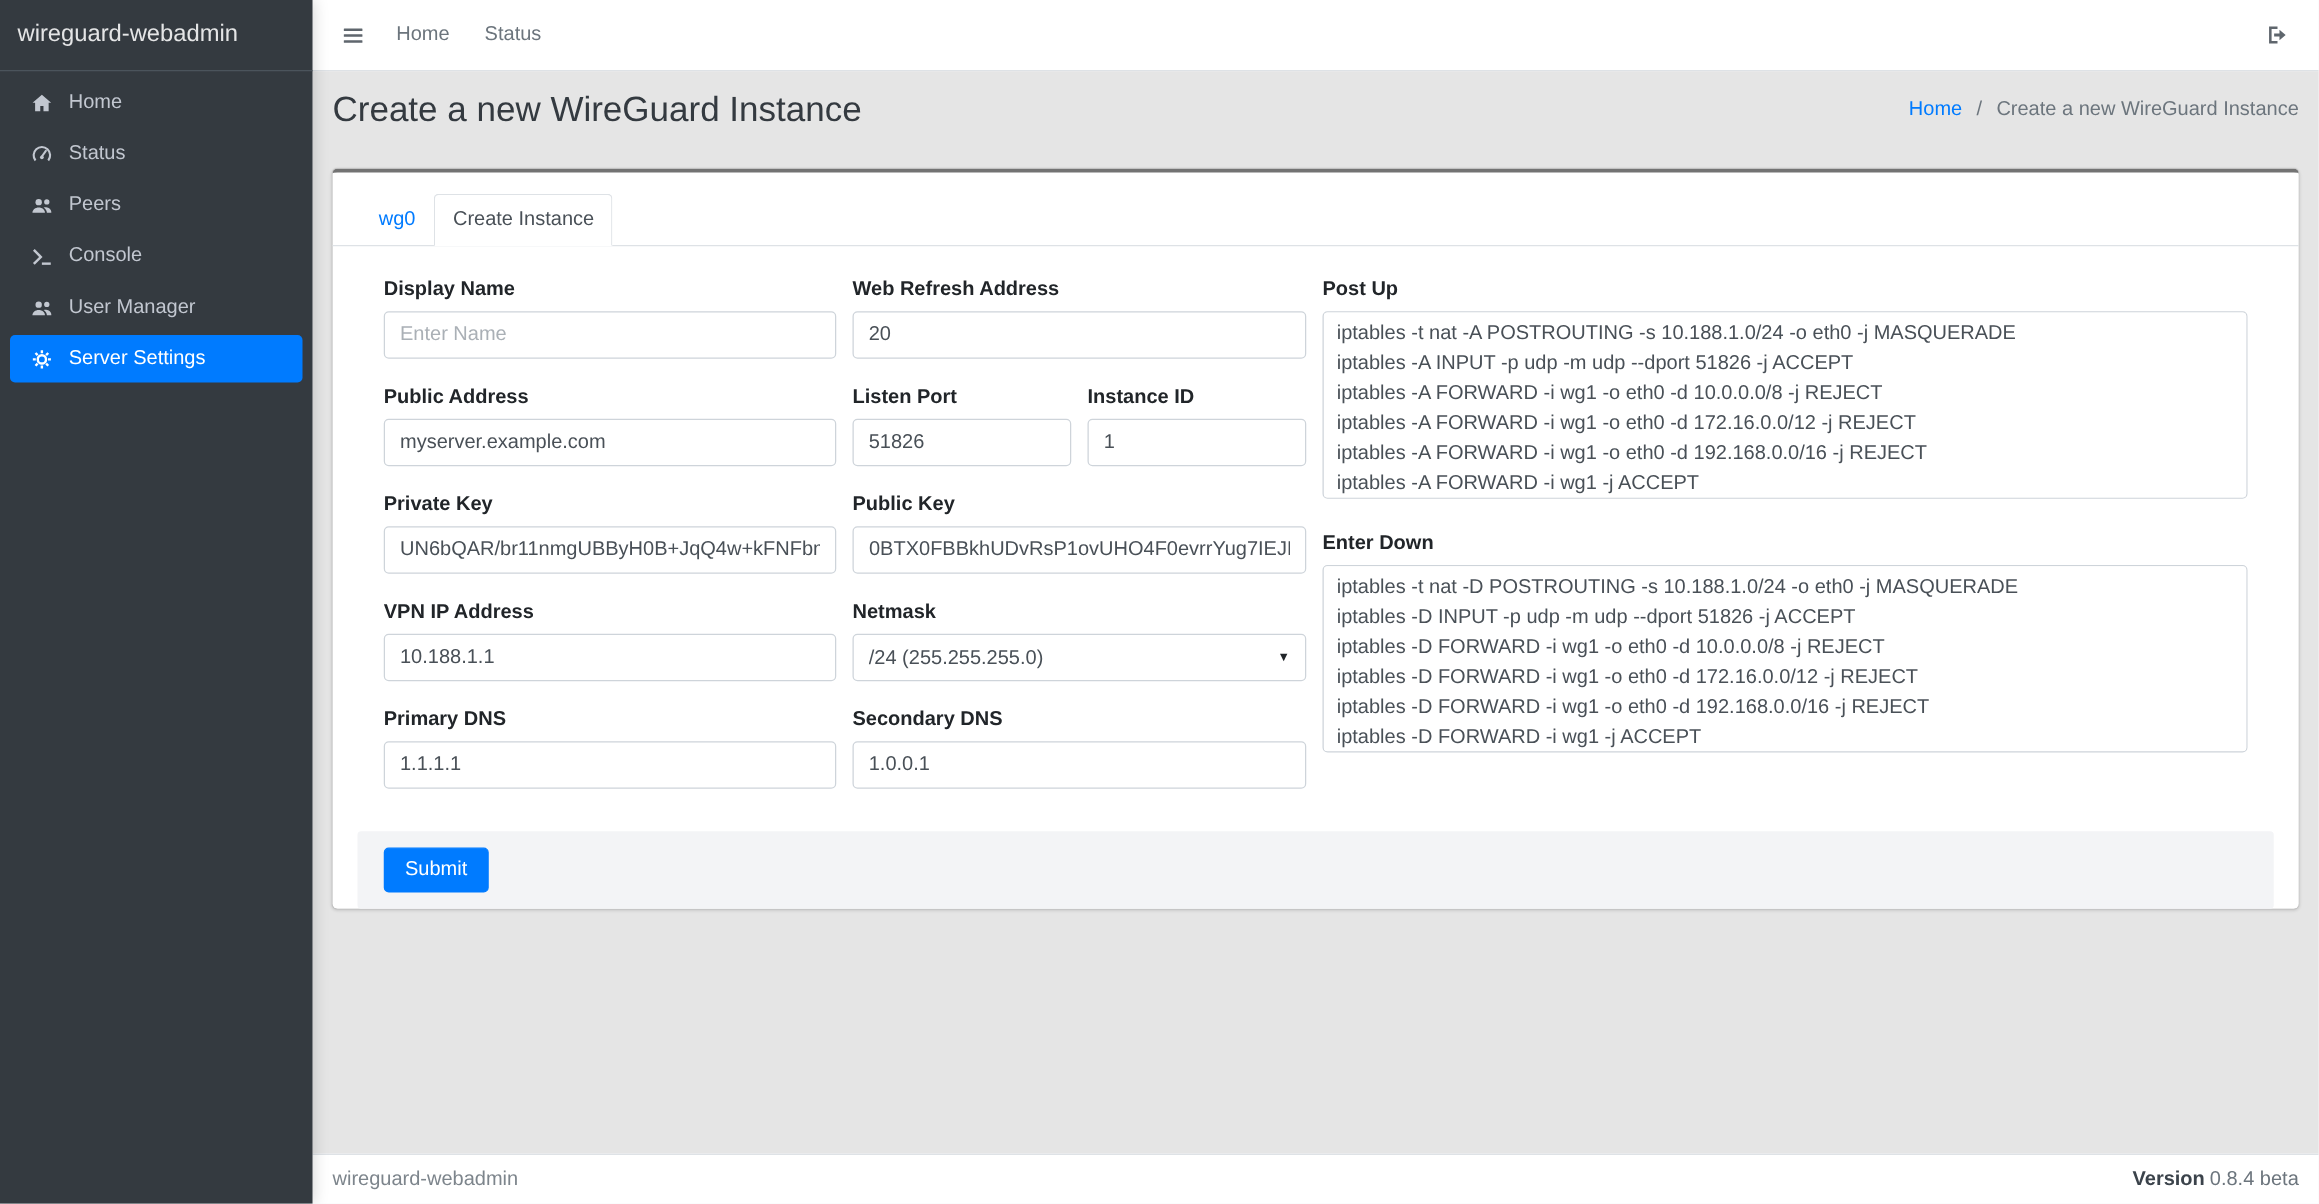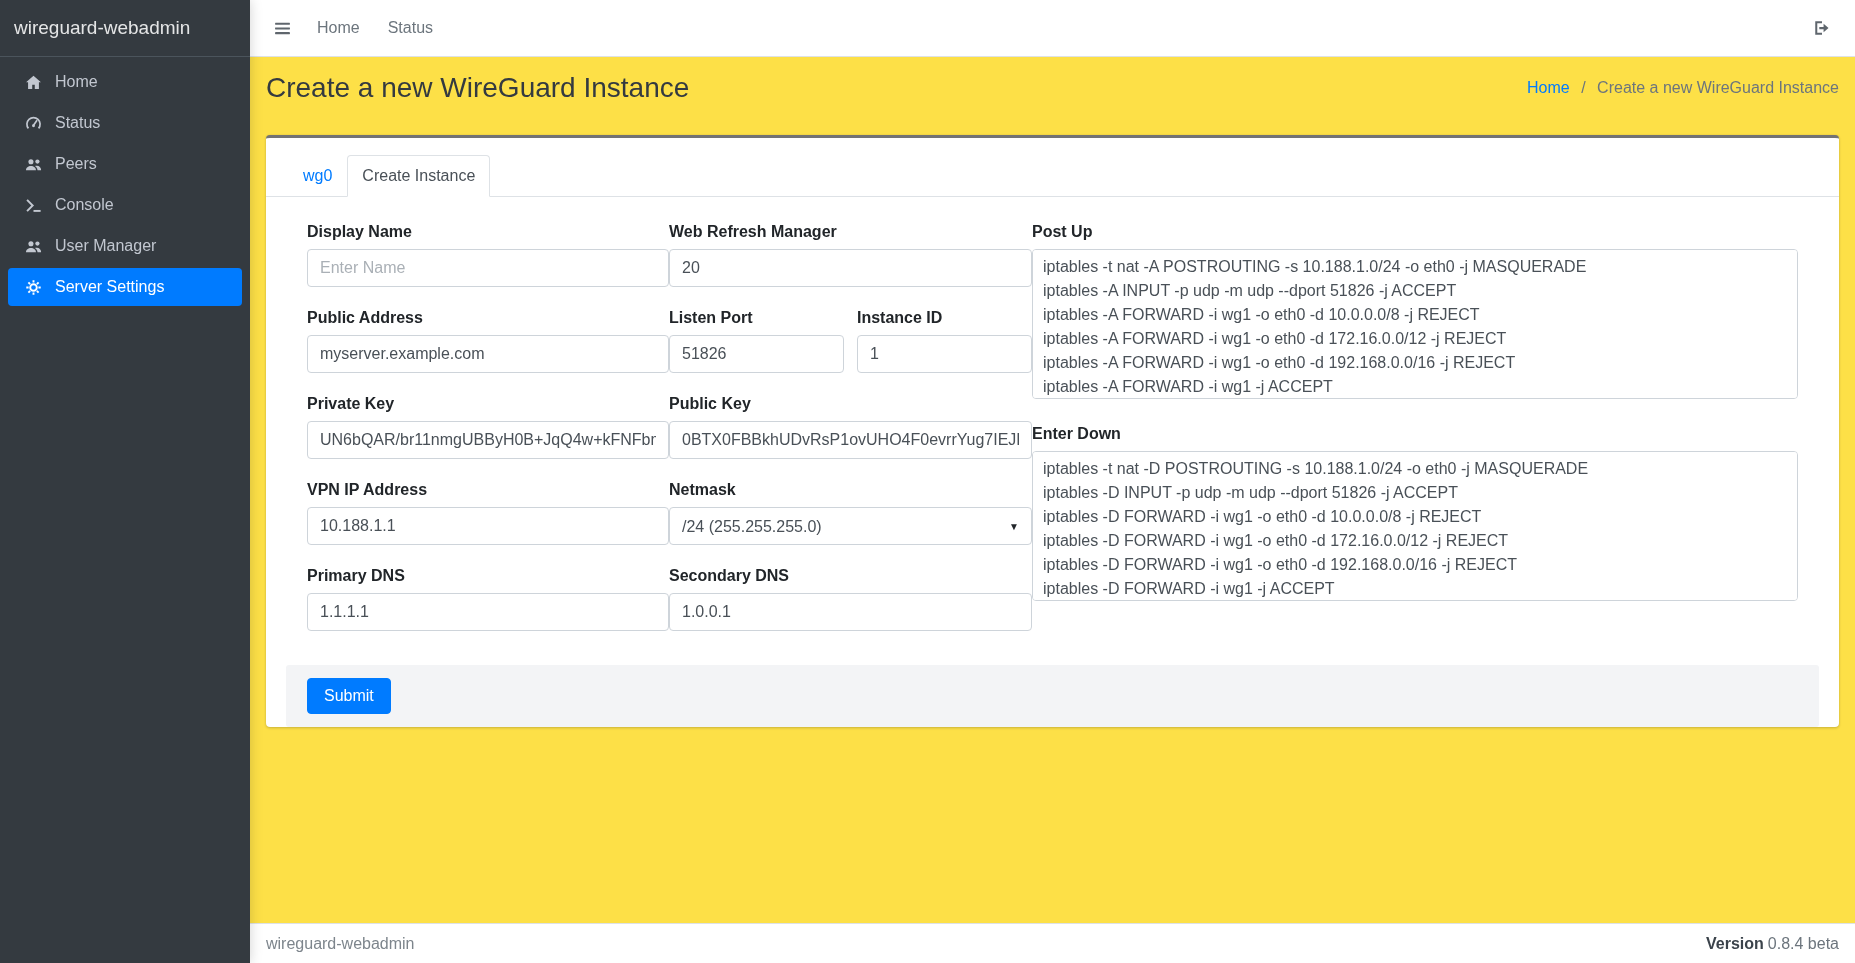--- a/index.html
+++ b/index.html
@@ -28,40 +28,40 @@
   .main { flex:1; display:flex; flex-direction:column; height:100%; min-width:0; }
 
   
   .navbar { height:57px; min-height:57px; background:#fff; border-bottom:1px solid #dee2e6;
             display:flex; align-items:center; padding:0 24px 0 12px; }
   .nav-toggle { color:#5f666d; padding:0 12px; display:flex; align-items:center; cursor:pointer; }
   .navbar-link { color:#6c757d; text-decoration:none; padding:0 14px; font-size:16px; cursor:pointer; }
   .logout { margin-left:auto; color:#5f666d; display:flex; align-items:center; cursor:pointer; }
 
   
-  .content-wrapper { flex:1; background:#fde047; overflow:hidden; }
+  .content-wrapper { flex:1; background:#e5e5e5; overflow:hidden; }
   .content-header { display:flex; justify-content:space-between; align-items:center;
                     padding:14px 16px 18px; }
   .page-title { font-size:28px; line-height:34px; font-weight:500; color:#343a40; }
   .breadcrumb { font-size:16px; color:#6c757d; white-space:nowrap; }
   .breadcrumb a { color:#007bff; text-decoration:none; cursor:pointer; }
   .breadcrumb .sep { margin:0 7px; color:#6c757d; }
 
   
   .card { margin:12px 16px; background:#fff; border-top:3px solid #737373; border-radius:4px;
           box-shadow:0 0 1px rgba(0,0,0,.125), 0 1px 3px rgba(0,0,0,.2); }
   .tabs { display:flex; border-bottom:1px solid #dee2e6; padding:17px 20px 0 22px; }
   .tab { padding:11px 14px; font-size:16px; border:1px solid transparent;
          border-radius:4px 4px 0 0; margin-bottom:-1px; cursor:pointer; }
   .tab.link { color:#007bff; }
   .tab.active { color:#495057; background:#fff; border-color:#dee2e6 #dee2e6 #fff; }
 
   
   .card-body { padding:26px 41px 12px; }
-  .form-grid { display:grid; grid-template-columns:362px 363px 1fr; }
+  .form-grid { display:grid; grid-template-columns:362px 363px 1fr; column-gap:13px; }
   .group { margin-bottom:22px; }
   .group label { display:block; font-weight:700; font-size:16px; margin-bottom:8px; color:#212529; }
   .control { width:100%; height:38px; border:1px solid #ced4da; border-radius:4px;
              padding:6px 12px; font-size:16px; color:#495057; background:#fff;
              font-family:Liberation Sans, sans-serif; outline:none; }
   .control::placeholder { color:#aab0b6; }
   textarea.control { height:150px; resize:none; line-height:1.5; overflow-y:scroll;
                      overflow-x:hidden; padding:5px 10px; }
   textarea.control::-webkit-scrollbar { width:15px; }
   textarea.control::-webkit-scrollbar-track { background:#fafafa; border-left:1px solid #ececec; }
@@ -235,21 +235,21 @@
               <input class="control" type="text" value="10.188.1.1" style="">
             </div>
             <div class="group">
               <label>Primary DNS</label>
               <input class="control" type="text" value="1.1.1.1" style="">
             </div>
           </div>
 
           <div class="col">
             <div class="group">
-              <label>Web Refresh Manager</label>
+              <label>Web Refresh Address</label>
               <input class="control" type="text" value="20" style="">
             </div>
             <div class="group two-col">
               <div>
                 <label>Listen Port</label>
                 <input class="control" type="text" value="51826" style="">
               </div>
               <div>
                 <label>Instance ID</label>
                 <input class="control" type="text" value="1" style="">

